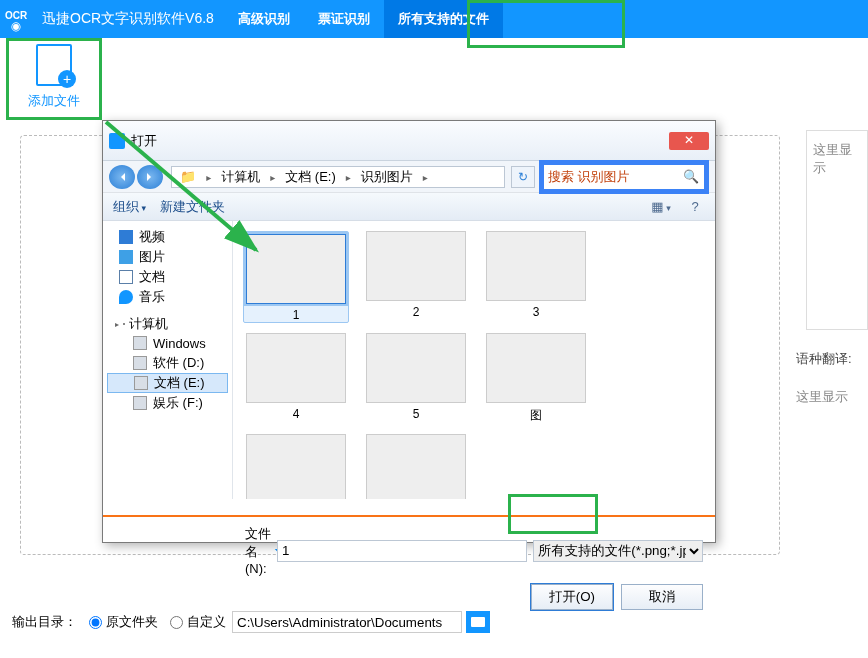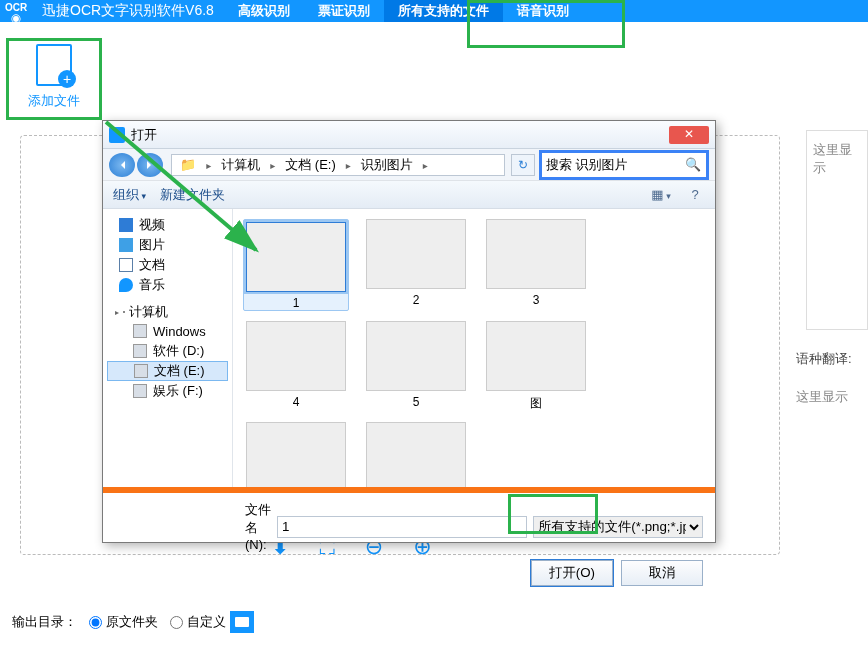--- a/index.html
+++ b/index.html
@@ -1,19 +1,19 @@
 <!DOCTYPE html>
 <html><head>
 <meta charset="utf-8">
 <style>
 * { box-sizing: border-box; margin: 0; padding: 0; font-family: "Microsoft YaHei", sans-serif; }
 body { background: #fff; font-size: 13px; width: 868px; height: 658px; overflow: hidden; position: relative; }
 
 
-.topbar { height: 22px; background: #1296ff; display: flex; align-items: center; color: #fff; }
+.topbar { height: 38px; background: #1296ff; display: flex; align-items: center; color: #fff; }
 .logo { width: 32px; text-align: center; font-size: 10px; line-height: 10px; padding-top:3px; }
 .logo .ocr { font-weight: bold; }
 .logo .eye { font-size: 12px; }
 .title { padding: 0 10px; font-size: 14px; text-align: center; }
 .tabs { display: flex; height: 100%; font-weight: bold; }
 .tab { padding: 0 14px; display: flex; align-items: center; height: 100%; cursor: pointer; }
 .tab.active { background: #0079e6; }
 
 
 .hl { position: absolute; border: 3px solid #2bb24c; pointer-events: none; z-index: 50; }
@@ -40,33 +40,33 @@
 .outbar input[type=text] { width: 230px; height: 22px; padding: 0 4px; border: 1px solid #ccc; margin-left: 6px; }
 .outbar .folderbtn { width: 24px; height: 22px; background: #1296ff; margin-left: 4px; position: relative; }
 .outbar .folderbtn:before { content:""; position:absolute; left:5px; top:6px; width:14px; height:10px; background:#fff; border-radius:1px; }
 
 
 .dropzone { position: absolute; left: 20px; top: 135px; width: 760px; height: 420px; border: 1px dashed #bbb; border-radius: 4px; }
 .dz-tools { position: absolute; left: 250px; bottom: -6px; display:flex; gap:30px; color:#1296ff; font-size:22px; }
 
 
 .dialog { position: absolute; left: 102px; top: 120px; width: 614px; height: 423px; background: #fff; border: 1px solid #7a7a7a; box-shadow: 3px 3px 10px rgba(0,0,0,.3); z-index: 20; }
-.dlg-title { height: 28px; background: linear-gradient(#fafcff,#e8eff7); border-bottom:1px solid #c9d3de; display:flex; align-items:center; padding-left:6px; }
+.dlg-title { height: 40px; background: linear-gradient(#fafcff,#e8eff7); border-bottom:1px solid #c9d3de; display:flex; align-items:center; padding-left:6px; }
 .dlg-title .icon { width:16px; height:16px; background:#1296ff; margin-right:6px; border-radius:2px; }
 .dlg-title .closebtn { margin-left:auto; width:40px; height:18px; background:#e8564e; border-radius:2px; margin-right:6px; color:#fff; text-align:center; font-size:12px; line-height:16px; }
 
 .dlg-nav { height: 32px; background:#f1f5fa; display:flex; align-items:center; padding:0 6px; border-bottom:1px solid #dfe3e8; }
 .navbtn { width:26px; height:24px; border-radius:50%; background: radial-gradient(#7bb8f0,#2b7fd6); margin-right:2px; position:relative; }
 .navbtn:after{content:"";position:absolute;left:8px;top:8px;border:4px solid transparent;border-right-color:#fff;}
 .navbtn.f:after{border-right-color:transparent;border-left-color:#fff;left:10px;}
 .crumbs { flex:1; height:22px; background:#fff; border:1px solid #bcc7d4; margin:0 6px; display:flex; align-items:center; padding-left:4px; gap:2px; }
 .crumbs span { padding:0 4px; }
 .crumbs .sep:after{content:"▸"; color:#666; font-size:10px;}
 .refresh { width:24px; height:22px; border:1px solid #bcc7d4; background:#eef4fb; margin-right:4px; color:#2b7fd6; text-align:center; line-height:20px; font-size:12px; }
-.searchbox { width:170px; height:22px; border:3px solid #3b82f6; background:#fff; display:flex; align-items:center; padding:12px 4px; color:#000000; }
+.searchbox { width:170px; height:22px; border:5px solid #3b82f6; background:#fff; display:flex; align-items:center; padding:12px 4px; color:#c2410c; }
 .searchbox .mag{margin-left:auto;}
 
 .dlg-toolbar { height:28px; background:linear-gradient(#f5f9fd,#e4ecf5); border-bottom:1px solid #d6dde6; display:flex; align-items:center; padding:0 10px; gap:14px; }
 .dlg-toolbar span { color:#1d4e8b; cursor:pointer; }
 .dlg-toolbar .divider{flex:1;}
 .dlg-toolbar .iconbtn{width:20px;color:#4f6b8f;text-align:center;}
 .tri:after{content:" ▾"; font-size:9px;}
 
 .dlg-body { display:flex; height:278px; }
 .sidebar { width:130px; border-right:1px solid #e0e5eb; padding:6px 4px; overflow:hidden;}
@@ -92,21 +92,21 @@
 .pic-sky{background:linear-gradient(#3f6da2 40%,#a67b48 40%);}
 .pic-skysun{background:linear-gradient(#7fa9d8 60%,#222 60%);}
 .pic-tree{background:linear-gradient(#9cc2e8 65%,#c58a4a 65%);}
 .pic-pattern{background:#b82a2a;}
 .pic-people{background:#3a2a1a;}
 .pic-phone{background:#ff7a1a;}
 .pic-ui{background:#fff;}
 .pic-chat{background:#fff;}
 .pic-small{width:50px;height:70px;margin:0 auto 4px;border:1px solid #ccc;}
 
-.dlg-bottom{height:58px;padding:8px 12px;display:grid;grid-template-columns:1fr auto;gap:8px;border-top:6px solid #f97316;align-items:center;}
+.dlg-bottom{height:58px;padding:8px 12px;display:grid;grid-template-columns:1fr auto;gap:8px;border-top:2px solid #f97316;align-items:center;margin-top:16px;}
 .dlg-bottom .row1{display:flex;align-items:center;gap:6px;grid-column:1/3;}
 .dlg-bottom .row1 label{margin-left:130px;}
 .dlg-bottom input[type=text]{flex:0 0 250px;height:22px;border:1px solid #bcc7d4;padding:0 4px;}
 .dlg-bottom select{width:170px;height:22px;border:1px solid #bcc7d4;}
 .dlg-bottom .btns{grid-column:2;display:flex;gap:8px;justify-content:flex-end;}
 .dlg-bottom button{width:82px;height:26px;border:1px solid #9ab0c9;background:linear-gradient(#fdfdfe,#e7eef6);cursor:pointer;}
 .dlg-bottom button.primary{outline:1px solid #2e7cd6;}
 
 
 .arrow { position:absolute; z-index:40; pointer-events:none; }
@@ -117,21 +117,20 @@
 <div class="topbar">
   <div class="logo">
     <div class="ocr">OCR</div>
     <div class="eye">◉</div>
   </div>
   <div class="title">迅捷OCR文字识别软件V6.8</div>
   <div class="tabs">
     <div class="tab">高级识别</div>
     <div class="tab">票证识别</div>
     <div class="tab active">所有支持的文件</div>
-    <div class="tab">语音识别</div>
   </div>
 </div>
 
 <div class="hl hl1"></div>
 <div class="hl hl2"></div>
 <div class="hl hl3"></div>
 
 <div class="addfile">
   <div class="doc-icn"></div>
   <div class="lbl">添加文件</div>
@@ -153,20 +152,21 @@
   <div class="lbl">语种翻译:</div>
   <div class="ph">这里显示</div>
 </div>
 
 <div class="outbar">
   <span>输出目录：</span>
   <input type="radio" class="radio" name="out" checked="" style="">
   <span>原文件夹</span>
   <input type="radio" class="radio" name="out" style="">
   <span>自定义</span>
+  <input type="text" value="C:\Users\Administrator\Documents" style="">
   <div class="folderbtn"></div>
 </div>
 
 <svg class="arrow" style="left:96px;top:110px" width="180" height="170">
   <defs>
       <marker id="ah" markerWidth="10" markerHeight="10" refX="8" refY="3" orient="auto">
         <path d="M0,0 L0,6 L9,3 z" fill="#2bb24c"></path>
       </marker>
     </defs>
   <line x1="10" y1="12" x2="160" y2="140" stroke="#2bb24c" stroke-width="4" marker-end="url(#ah)"></line>

